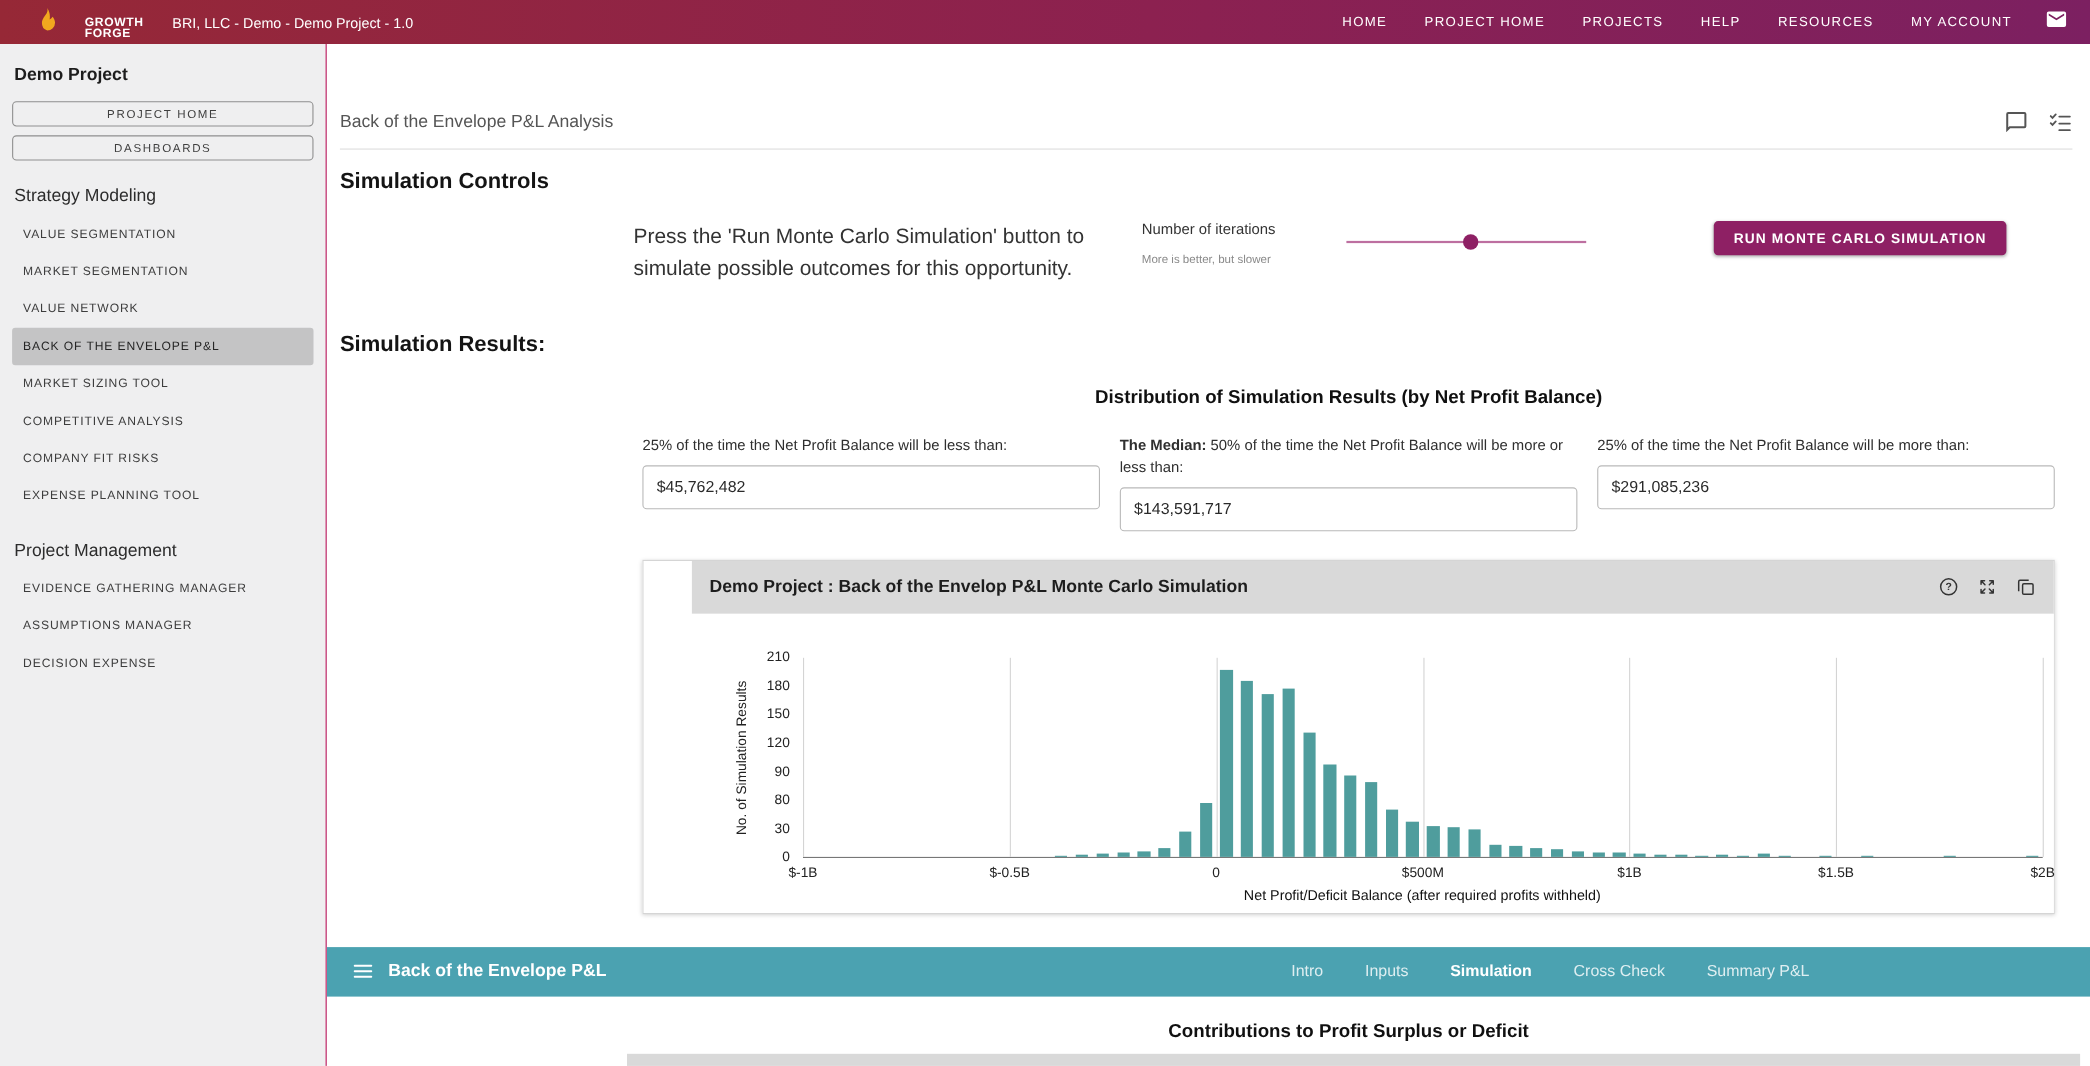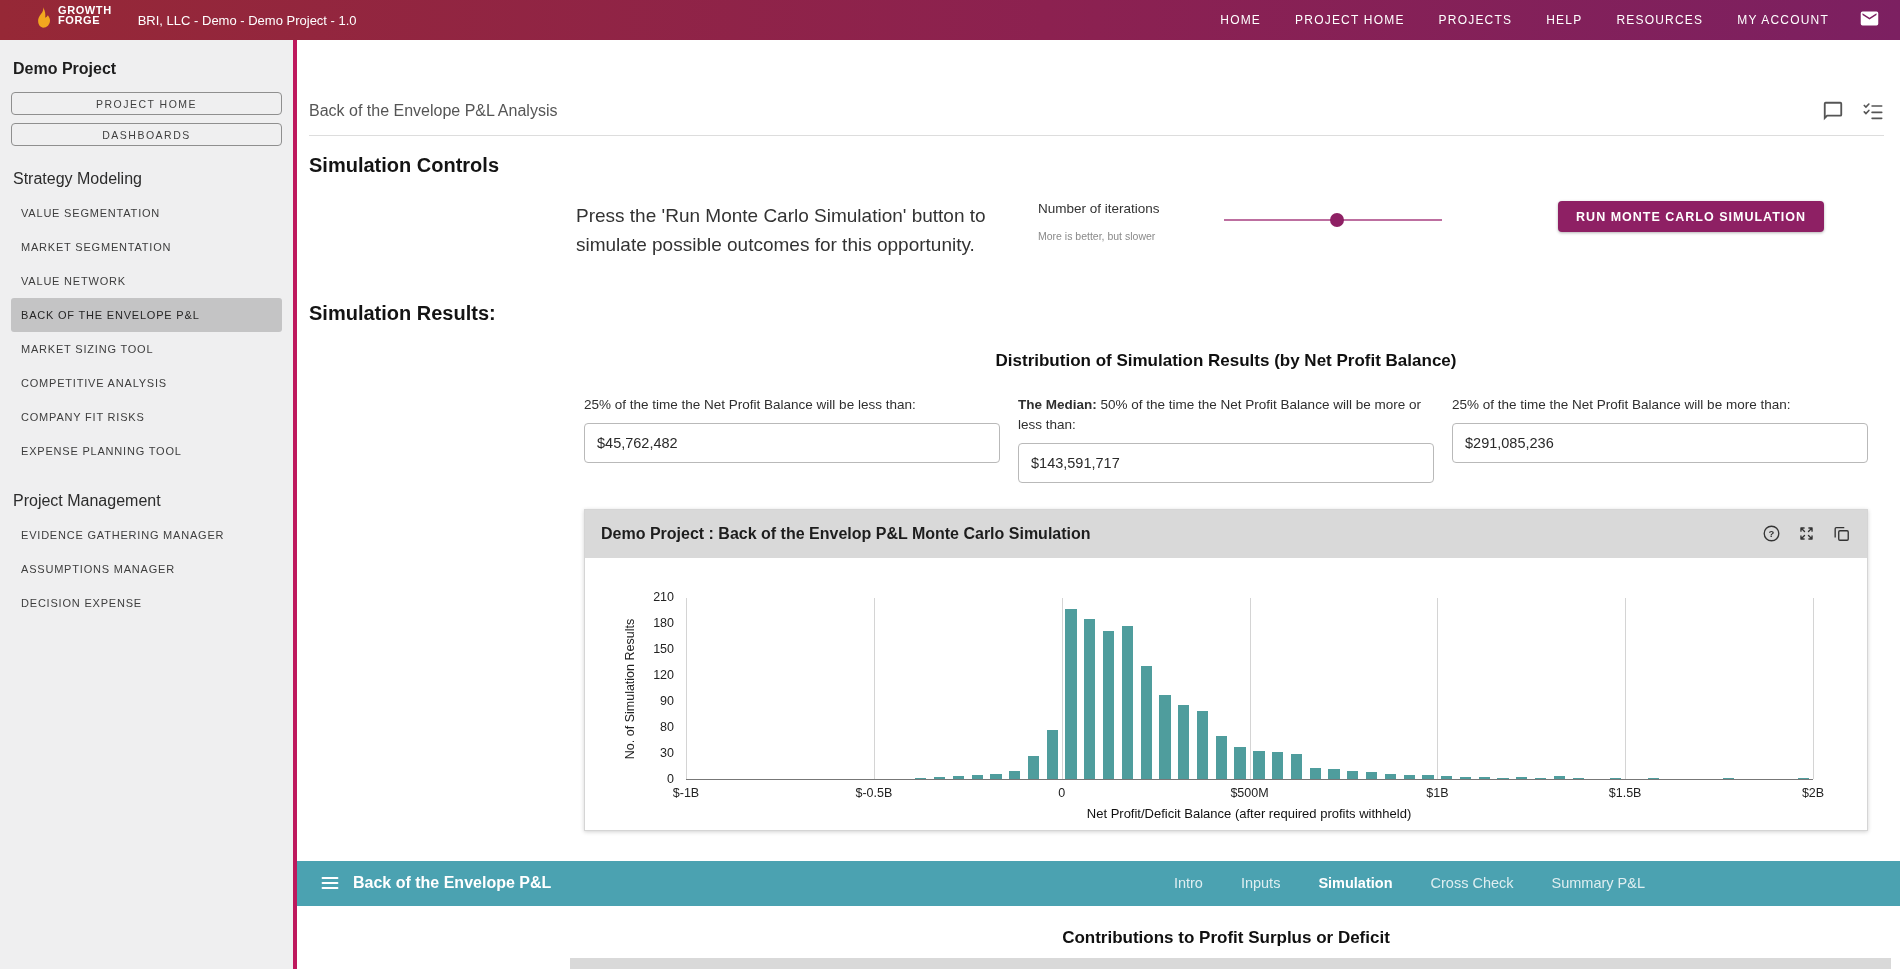--- a/index.html
+++ b/index.html
@@ -3,31 +3,31 @@
 <meta charset="utf-8">
 <style>
   * { box-sizing: border-box; }
   html,body { margin:0; padding:0; width:1900px; height:969px; overflow:hidden;
     font-family:"Liberation Sans", sans-serif; background:#fff; }
 
   
   .topbar { position:fixed; top:0; left:0; width:1900px; height:40px; z-index:20;
     background:linear-gradient(90deg,#962836 0%, #8c2150 55%, #7c2061 100%);
     display:flex; align-items:center; color:#fff; }
-  .logo { margin-left:30px; display:flex; align-items:flex-start; gap:2px; }
+  .logo { margin-left:30px; display:flex; align-items:flex-end; gap:21px; }
   .logo-text { font-size:11px; font-weight:bold; line-height:10px; letter-spacing:.6px; }
   .topbar-context { margin-left:26px; font-size:13px; }
   .topbar-nav { margin-left:auto; display:flex; align-items:center; gap:34px;
     font-size:12px; font-weight:500; letter-spacing:1.2px; }
   .nav-item { cursor:pointer; white-space:nowrap; }
   .mail-btn { margin:0 20px 0 30px; display:flex; align-items:center; cursor:pointer; }
 
   
   .sidebar { position:fixed; top:40px; left:0; width:297px; bottom:0;
-    background:#efeff0; border-right:4px solid #be185d; padding:18px 11px; }
+    background:#efeff0; border-right:1px solid #be185d; padding:18px 11px; }
   .project-title { font-size:16px; font-weight:bold; color:#1d1d1d; margin:2px 0 14px 2px; }
   .side-btn { display:block; width:100%; height:23px; border:1px solid #8f8f8f; border-radius:4px;
     background:transparent; font-family:inherit; font-size:10.5px; letter-spacing:1.5px; font-weight:500;
     color:#3f3f3f; margin-bottom:8px; cursor:pointer; }
   .side-section-title { font-size:16px; color:#2c2c2c; margin:24px 0 8px 2px; font-weight:400; }
   .side-item { font-size:11px; letter-spacing:.8px; font-weight:500; color:#3d3d3d;
     padding:11px 10px; border-radius:3px; cursor:pointer; white-space:nowrap; }
   .side-item.active { background:#c4c4c5; color:#262626; }
 
   
@@ -58,21 +58,21 @@
 
   .results-wrap { margin-left:275px; width:1284px; }
   .dist-title { text-align:center; font-size:17px; font-weight:bold; color:#101010; margin-top:28px; }
   .stats-row { display:flex; justify-content:space-between; margin-top:24px; }
   .stat-col { width:416px; }
   .stat-label { font-size:13.5px; color:#2f2f2f; line-height:1.48; }
   .stat-input { width:100%; height:40px; border:1px solid #b9b9b9; border-radius:4px;
     margin-top:8px; padding:0 12px; font-size:14.5px; color:#2a2a2a; font-family:inherit; background:#fff; }
 
   
-  .chart-card { margin-top:26px; border:1px solid #d5d5d5; box-shadow:0 1px 4px rgba(0,0,0,.18); }
+  .chart-card { margin-top:26px; border:1px solid #d5d5d5; box-shadow:0 1px 4px rgba(0,0,0,.18);padding-left:44px; }
   .chart-head { background:#d9d9d9; height:48px; display:flex; align-items:center; padding:0 16px; }
   .chart-title { font-size:16px; font-weight:bold; color:#1d1d1d; }
   .chart-icons { margin-left:auto; display:flex; gap:16px; align-items:center; }
   .chart-body { position:relative; height:272px; background:#fff; }
   .ylabel { position:absolute; left:45px; top:131px; transform:translate(-50%,-50%) rotate(-90deg);
     font-size:12.5px; color:#222; white-space:nowrap; }
   .plot { position:absolute; left:101px; top:40px; width:1127px; height:182px;
     border-bottom:1px solid #777; }
   .gridline { position:absolute; top:0; bottom:0; width:1px; background:#d4d4d4; }
   .bar { position:absolute; bottom:0; background:#4f9d9d; }

